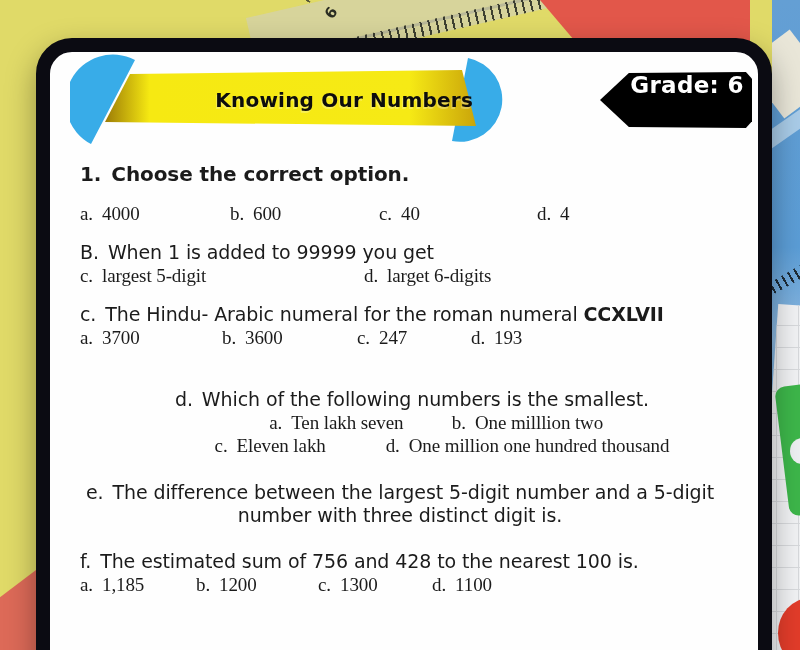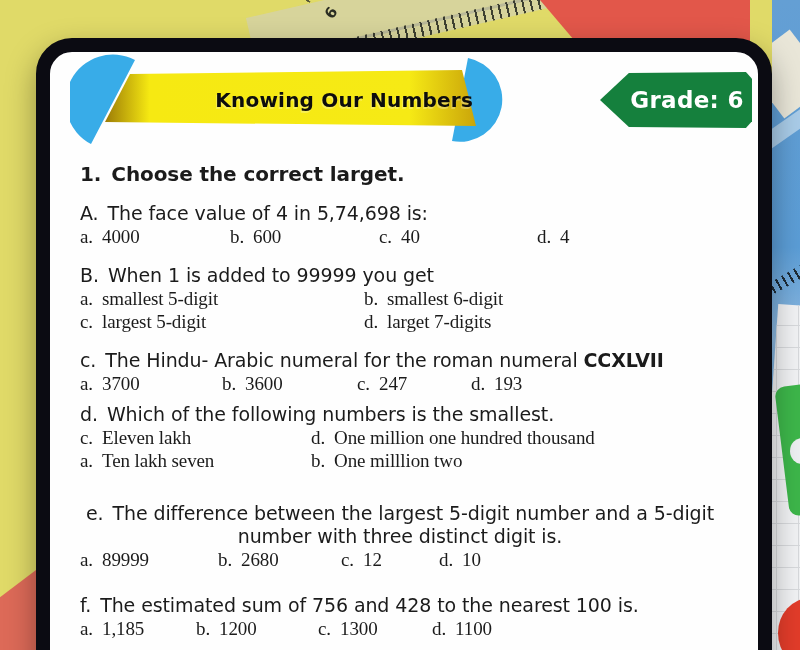--- a/index.html
+++ b/index.html
@@ -53,41 +53,41 @@
     border:14px solid #0b0b12;border-radius:36px;box-shadow:0 12px 30px rgba(0,0,0,.35);z-index:3;}
 
   
   .banner{position:absolute;left:70px;top:54px;width:445px;height:94px;z-index:6;}
   .banner svg{position:absolute;inset:0;}
   .banner-title{position:absolute;left:52px;right:42px;top:50%;transform:translateY(-54%);
     text-align:right;font-size:20px;font-weight:700;color:#0d0d0d;letter-spacing:.2px;
     text-shadow:-1px 2px 0 rgba(255,255,255,.28);white-space:nowrap;}
 
   
-  .grade-badge{position:absolute;left:600px;top:72px;width:152px;height:56px;background:#15803d;
+  .grade-badge{position:absolute;left:600px;top:72px;width:152px;height:56px;background:#000000;
     clip-path:polygon(0 50%,19% 2%,96% 0,100% 12%,100% 88%,96% 100%,19% 98%);
-    z-index:6;display:flex;align-items:center;justify-content:center;padding-left:22px;
+    z-index:6;display:flex;justify-content:center;padding-left:22px;
     box-sizing:border-box;}
   .grade-badge span{color:#fff;font-size:23px;font-weight:700;letter-spacing:.3px;}
 
   
   .content{position:relative;z-index:4;padding:110px 14px 0 30px;color:#1b1b1b;
     font-size:19px;letter-spacing:-.1px;}
   .instruction{font-weight:700;font-size:20px;line-height:24px;margin:0 0 16px 0;}
   .instruction .num{margin-right:10px;}
   .q{margin:0;}
   .q p{margin:0;line-height:23px;}
   .qlabel{margin-right:9px;}
   .olabel{margin-right:9px;}
   .opts{line-height:23px;white-space:nowrap;}
   .opt{display:inline-block;font-family:Liberation Serif, serif;}
   .q-a{margin-bottom:16px;}
   .q-b{margin-bottom:16px;}
-  .q-c{margin-bottom:8px;}
-  .q-d{margin-bottom:30px;}
+  .q-c{margin-bottom:39px;}
+  .q-d{margin-bottom:24px;text-align:center;}
   .q-e{margin-bottom:23px;}
   .q-e .prompt{max-width:640px;white-space:normal;text-align:center;}
   b{font-weight:700;}
 </style>
 </head>
 <body>
 
 <div class="stage">
 
   <div class="bg-yellow"></div>
@@ -104,61 +104,54 @@
     <div class="strip-ticks"></div>
     <div class="grid-paper"></div>
     <div class="green-toy"></div>
     <div class="green-toy-hole"></div>
     <div class="red-blob"></div>
   </div>
 
   <div class="card">
     <div class="content">
 
-      <p class="instruction"><span class="num">1.</span><span>Choose the correct larget.</span></p>
+      <p class="instruction"><span class="num">1.</span><span>Choose the correct option.</span></p>
 
       <div class="q q-a">
-        <p class="prompt"><span class="qlabel">A.</span><span>The face value of 4 in 5,74,698 is:</span></p>
         <div class="opts">
           <span class="opt" style="width:150px"><span class="olabel">a.</span><span>4000</span></span><span class="opt" style="width:149px"><span class="olabel">b.</span><span>600</span></span><span class="opt" style="width:158px"><span class="olabel">c.</span><span>40</span></span><span class="opt"><span class="olabel">d.</span><span>4</span></span>
         </div>
       </div>
 
       <div class="q q-b">
         <p class="prompt"><span class="qlabel">B.</span><span>When 1 is added to 99999 you get</span></p>
         <div class="opts">
-          <span class="opt" style="width:284px"><span class="olabel">a.</span><span>smallest 5-digit</span></span><span class="opt"><span class="olabel">b.</span><span>smallest 6-digit</span></span>
-        </div>
-        <div class="opts">
-          <span class="opt" style="width:284px"><span class="olabel">c.</span><span>largest 5-digit</span></span><span class="opt"><span class="olabel">d.</span><span>larget 7-digits</span></span>
+          <span class="opt" style="width:284px"><span class="olabel">c.</span><span>largest 5-digit</span></span><span class="opt"><span class="olabel">d.</span><span>larget 6-digits</span></span>
         </div>
       </div>
 
       <div class="q q-c">
         <p class="prompt"><span class="qlabel">c.</span><span>The Hindu- Arabic numeral for the roman numeral </span><b>CCXLVII</b></p>
         <div class="opts">
           <span class="opt" style="width:142px"><span class="olabel">a.</span><span>3700</span></span><span class="opt" style="width:135px"><span class="olabel">b.</span><span>3600</span></span><span class="opt" style="width:114px"><span class="olabel">c.</span><span>247</span></span><span class="opt"><span class="olabel">d.</span><span>193</span></span>
         </div>
       </div>
 
       <div class="q q-d">
         <p class="prompt"><span class="qlabel">d.</span><span>Which of the following numbers is the smallest.</span></p>
         <div class="opts">
-          <span class="opt" style="width:231px"><span class="olabel">c.</span><span>Eleven lakh</span></span><span class="opt"><span class="olabel">d.</span><span>One million one hundred thousand</span></span>
+          <span class="opt" style="width:231px"><span class="olabel">a.</span><span>Ten lakh seven</span></span><span class="opt"><span class="olabel">b.</span><span>One milllion two</span></span>
         </div>
         <div class="opts">
-          <span class="opt" style="width:231px"><span class="olabel">a.</span><span>Ten lakh seven</span></span><span class="opt"><span class="olabel">b.</span><span>One milllion two</span></span>
+          <span class="opt" style="width:231px"><span class="olabel">c.</span><span>Eleven lakh</span></span><span class="opt"><span class="olabel">d.</span><span>One million one hundred thousand</span></span>
         </div>
       </div>
 
       <div class="q q-e">
         <p class="prompt"><span class="qlabel">e.</span><span>The difference between the largest 5-digit number and a 5-digit number with three distinct digit is.</span></p>
-        <div class="opts">
-          <span class="opt" style="width:138px"><span class="olabel">a.</span><span>89999</span></span><span class="opt" style="width:123px"><span class="olabel">b.</span><span>2680</span></span><span class="opt" style="width:98px"><span class="olabel">c.</span><span>12</span></span><span class="opt"><span class="olabel">d.</span><span>10</span></span>
-        </div>
       </div>
 
       <div class="q q-f">
         <p class="prompt"><span class="qlabel">f.</span><span>The estimated sum of 756 and 428 to the nearest 100 is.</span></p>
         <div class="opts">
           <span class="opt" style="width:116px"><span class="olabel">a.</span><span>1,185</span></span><span class="opt" style="width:122px"><span class="olabel">b.</span><span>1200</span></span><span class="opt" style="width:114px"><span class="olabel">c.</span><span>1300</span></span><span class="opt"><span class="olabel">d.</span><span>1100</span></span>
         </div>
       </div>
 
     </div>

